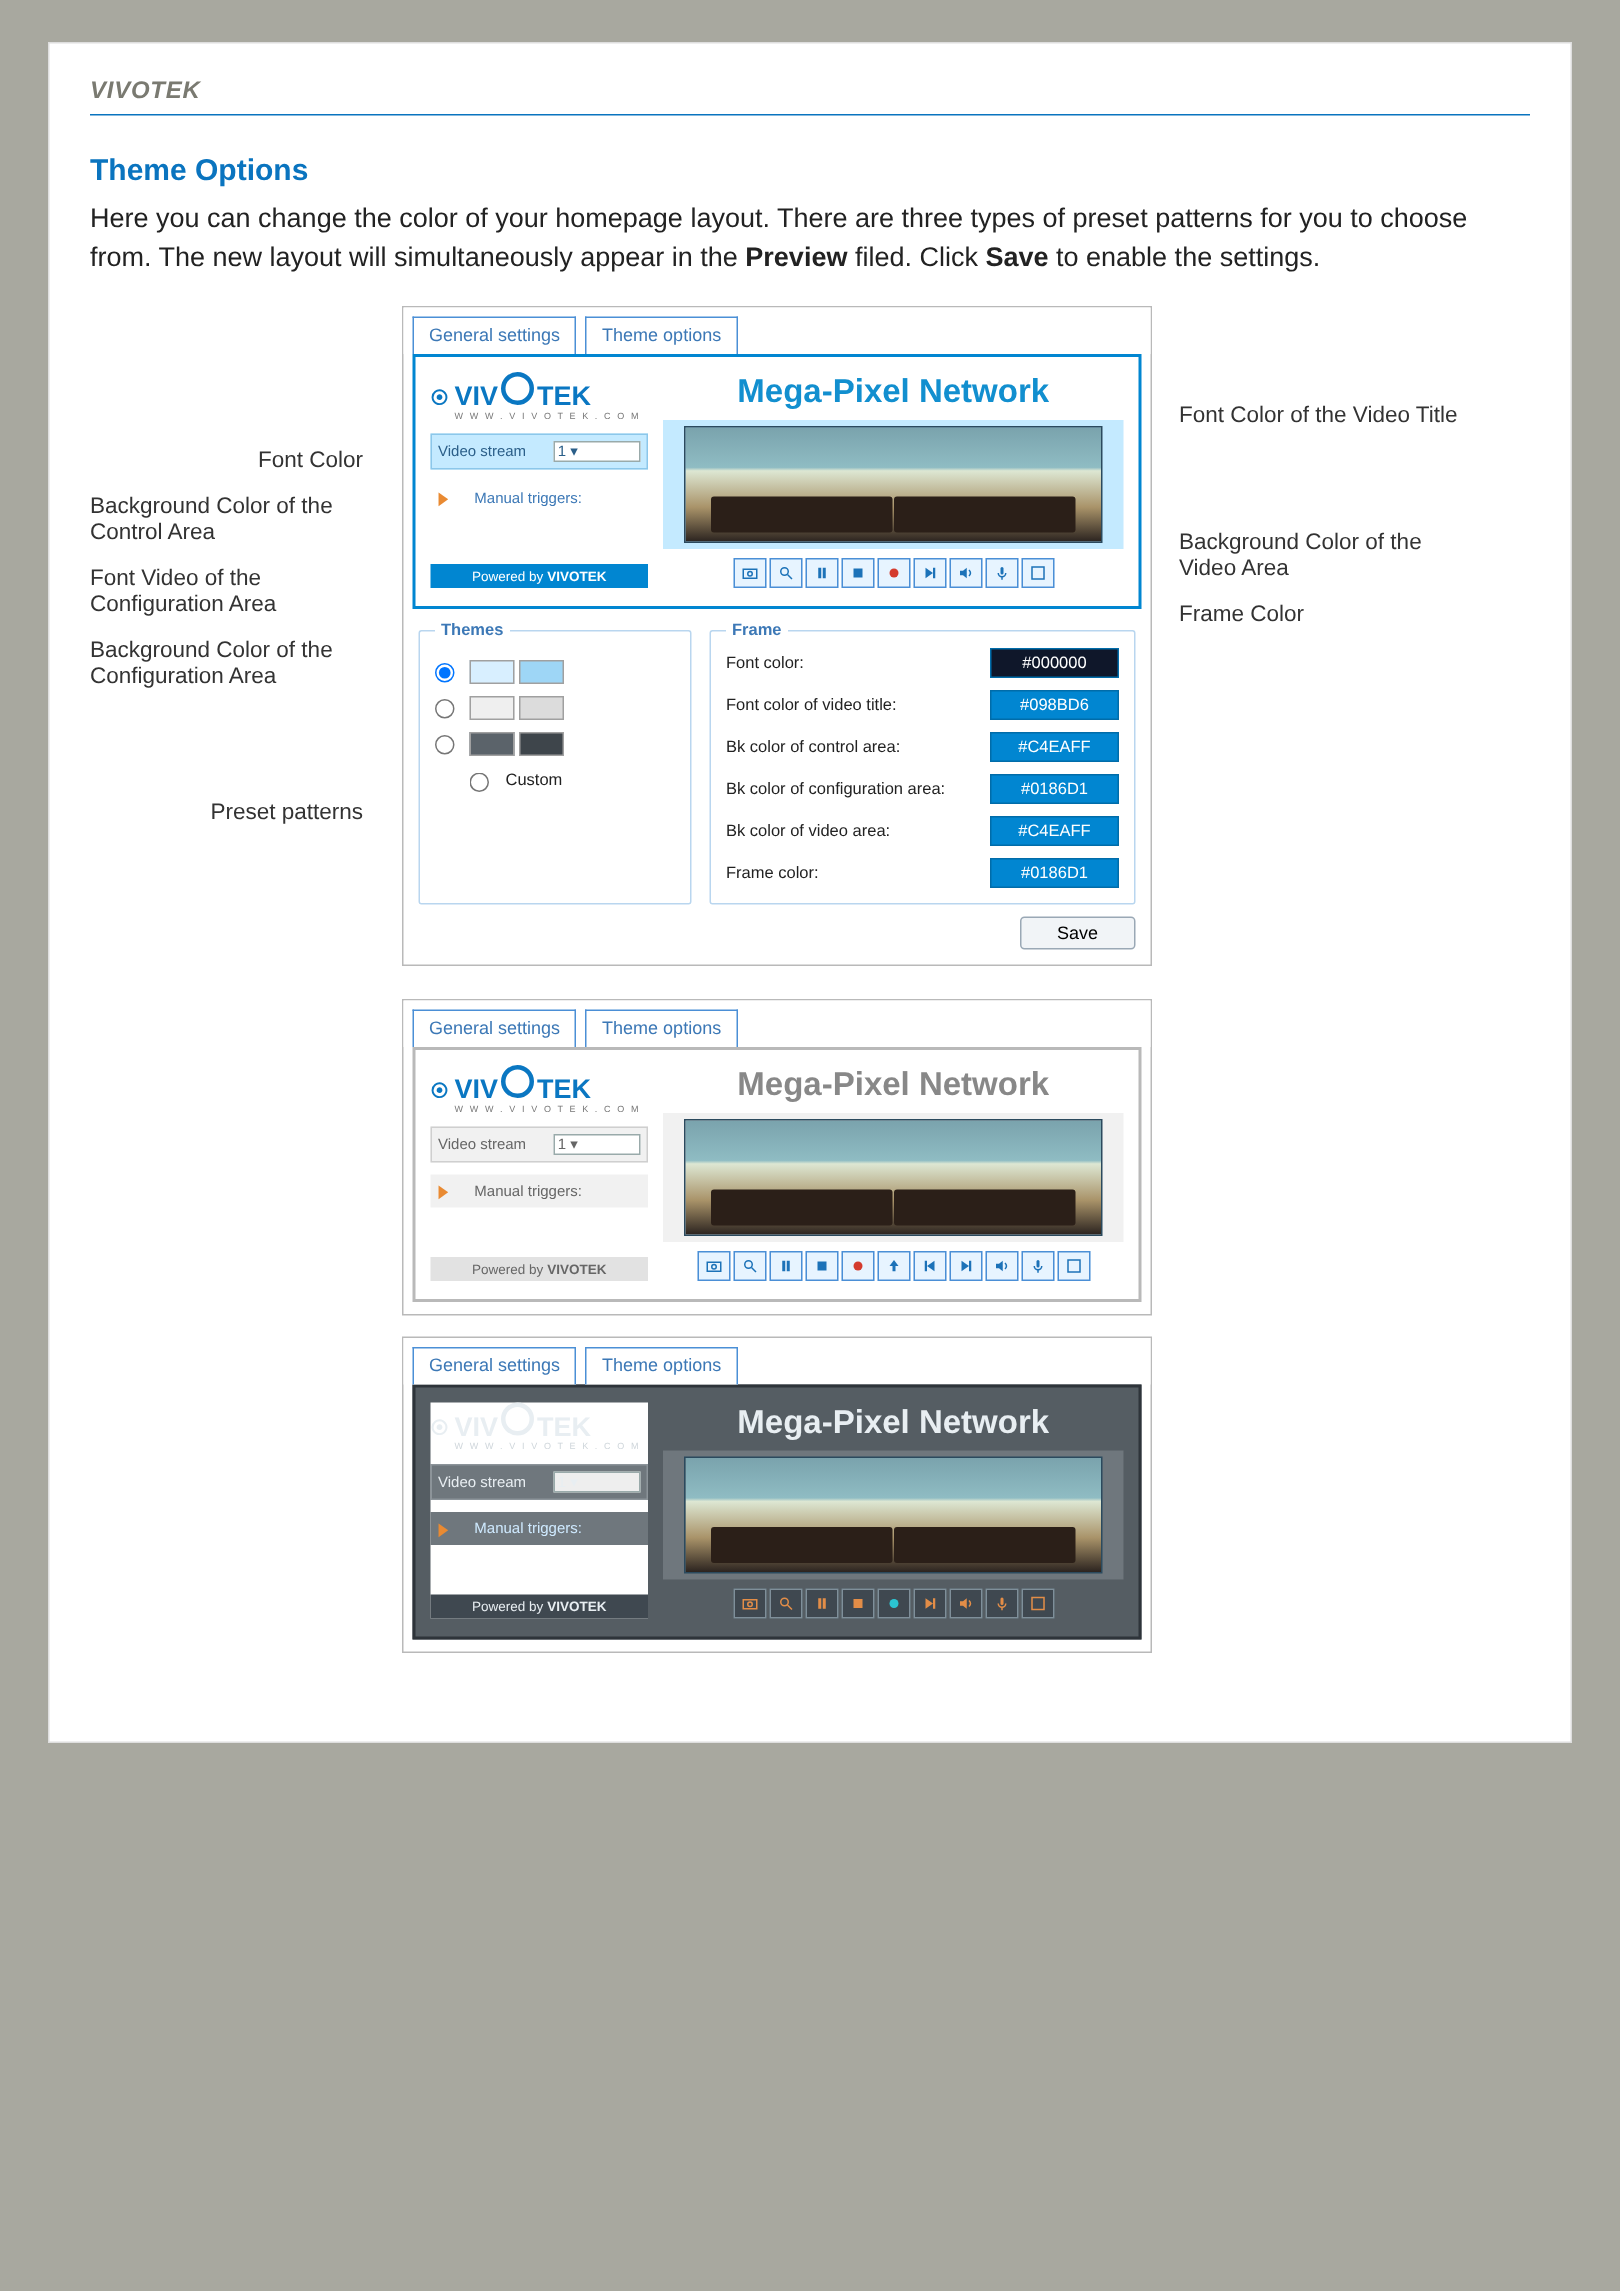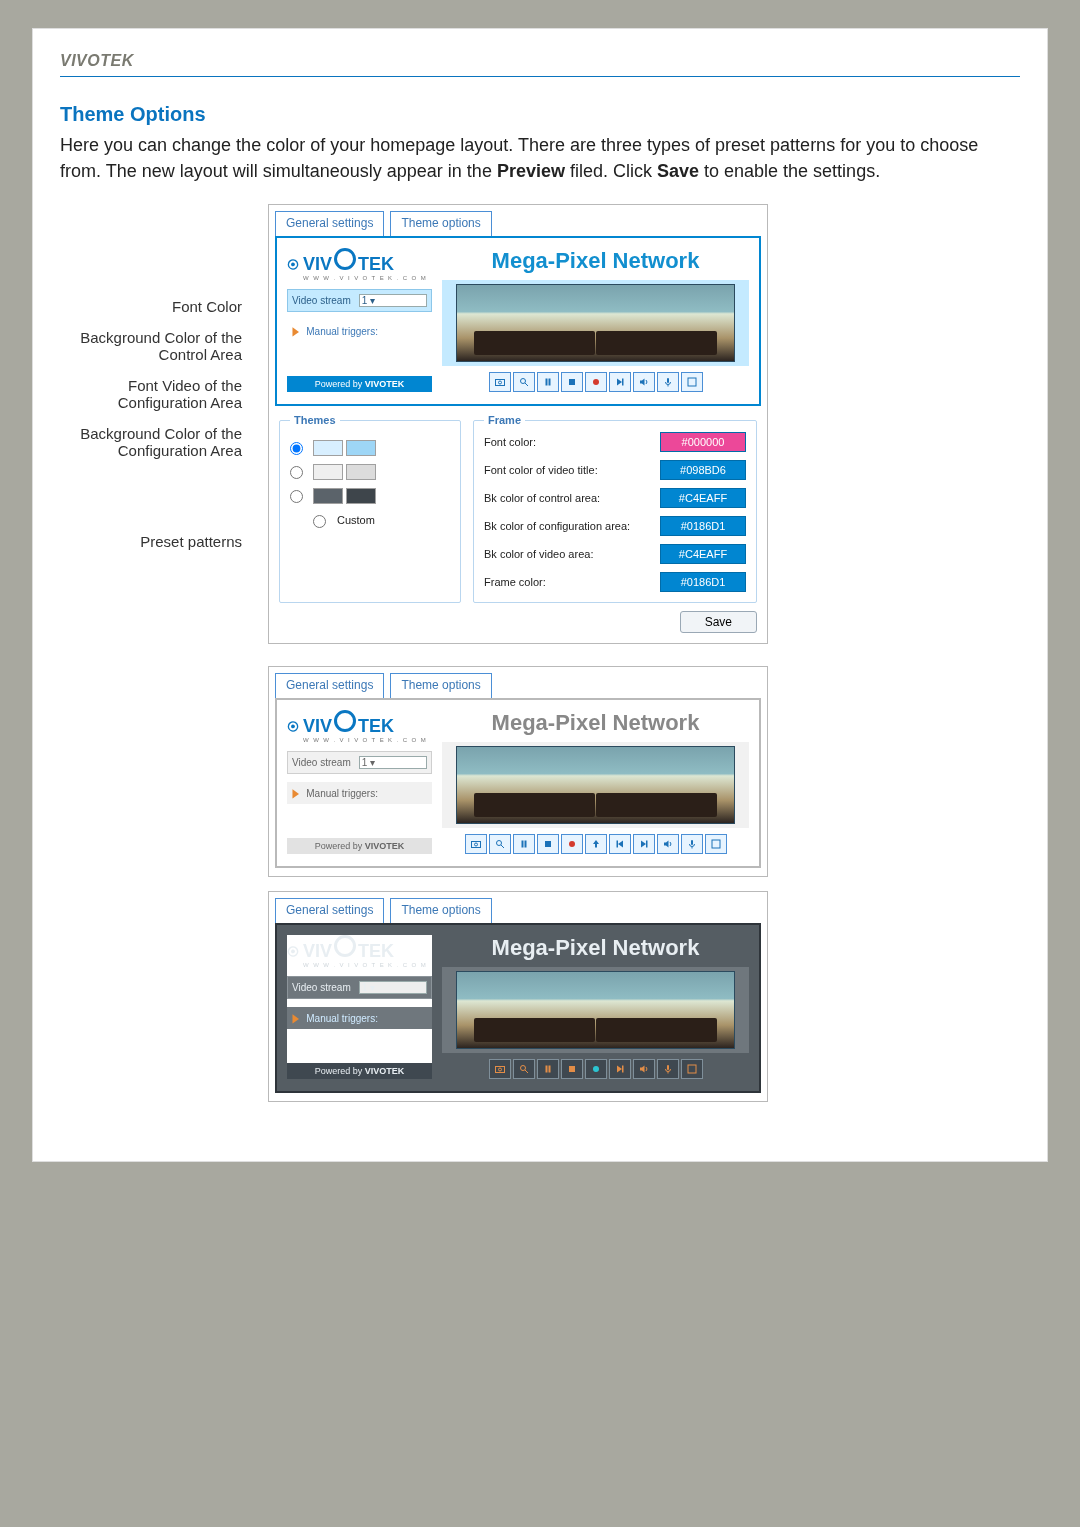--- a/index.html
+++ b/index.html
@@ -59,21 +59,21 @@
     display:grid;
     grid-template-columns:190px 500px 200px;
     column-gap:18px;
     align-items:start;
     margin-bottom:22px;
   }
   .left-labels,.right-labels{
     font-size:15px;color:#333;
     display:flex;flex-direction:column;gap:14px;
     align-items:flex-end;
-    text-align:right;
+    text-align:left;
     padding-top:94px;
   }
   .right-labels{align-items:flex-start;text-align:left;padding-top:64px}
   .left-labels span, .right-labels span{display:block}
   .call{
     position:relative;padding-right:8px;
   }
 
   
   .panel{
@@ -87,21 +87,21 @@
   }
   .preview-body{display:grid;grid-template-columns:145px 1fr;gap:10px;padding:10px 10px 12px;border:2px solid var(--blue-mid);margin:0 6px 8px; background:#fff}
   .preview-left{display:flex;flex-direction:column;gap:8px; background:#fff}
   .logo{display:flex;align-items:center;gap:4px;color:var(--blue-logo);font-weight:800;font-size:18px}
   .logo .o{
     width:16px;height:16px;border:3px solid var(--blue-logo);border-radius:50%;display:inline-block;position:relative;margin:0 2px
   }
   .logo .wordmark small{display:block;font-size:6px;letter-spacing:1.4px;font-weight:400;color:#777}
   .small-control{
     background:var(--blue-light);border:1px solid #8cc7ea;
-    padding:4px 4px;font-size:10px;color:#2b5f89;display:flex;align-items:center;gap:4px
+    padding:4px 4px;font-size:10px;color:#2b5f89;display:flex;align-items:center;gap:14px
   }
   .small-control.trigger{background:transparent;border:none;color:#3c78b6}
   .select{
     background:#fff;border:1px solid #9aa;font-size:10px;padding:0 2px;margin-left:4px;flex:1
   }
   .powered{
     background:var(--blue-mid);color:#fff;font-size:9px;text-align:center;padding:3px 2px
   }
   .powered b{font-weight:700}
   .preview-right{display:flex;flex-direction:column;gap:6px;align-items:center}
@@ -167,21 +167,21 @@
   .sw-c span{background:#5b636a}
   .sw-c span:last-child{background:#3e454b}
   .custom-row{display:flex;align-items:center;gap:8px;margin-top:8px;margin-left:18px}
 
   .colors{flex:1}
   .color-grid{display:grid;grid-template-columns:1fr 86px;row-gap:8px;align-items:center}
   .color-val{
     background:var(--blue-mid);color:#fff;font-size:11px;text-align:center;
     padding:3px 0;border:1px solid #016ca9
   }
-  .color-val.black{background:#ec4899}
+  .color-val.black{background:#0f172a}
 
   .save-row{display:flex;justify-content:flex-end;margin:6px 10px 10px}
   .save-row button{
     font-size:12px;padding:3px 24px;border:1px solid #9aa8b5;background:#f1f4f7;border-radius:3px;cursor:pointer
   }
 
   .footer{
     color:#8b8b82;font-style:italic;font-size:15px;margin-top:234px
   }
 
@@ -348,20 +348,25 @@
             <span class="color-val">#0186D1</span>
           </div>
         </fieldset>
       </div>
 
       <div class="save-row">
         <button>Save</button>
       </div>
     </div>
 
+    <div class="right-labels">
+      <span>Font Color of the Video Title</span>
+      <span style="margin-top:54px">Background Color of the Video Area</span>
+      <span>Frame Color</span>
+    </div>
   </div>
 
   <div class="stacked-previews">
 
     <div class="panel theme-white">
       <div class="tabs">
         <div class="tab">General settings</div>
         <div class="tab">Theme options</div>
       </div>
       <div class="preview-body">

